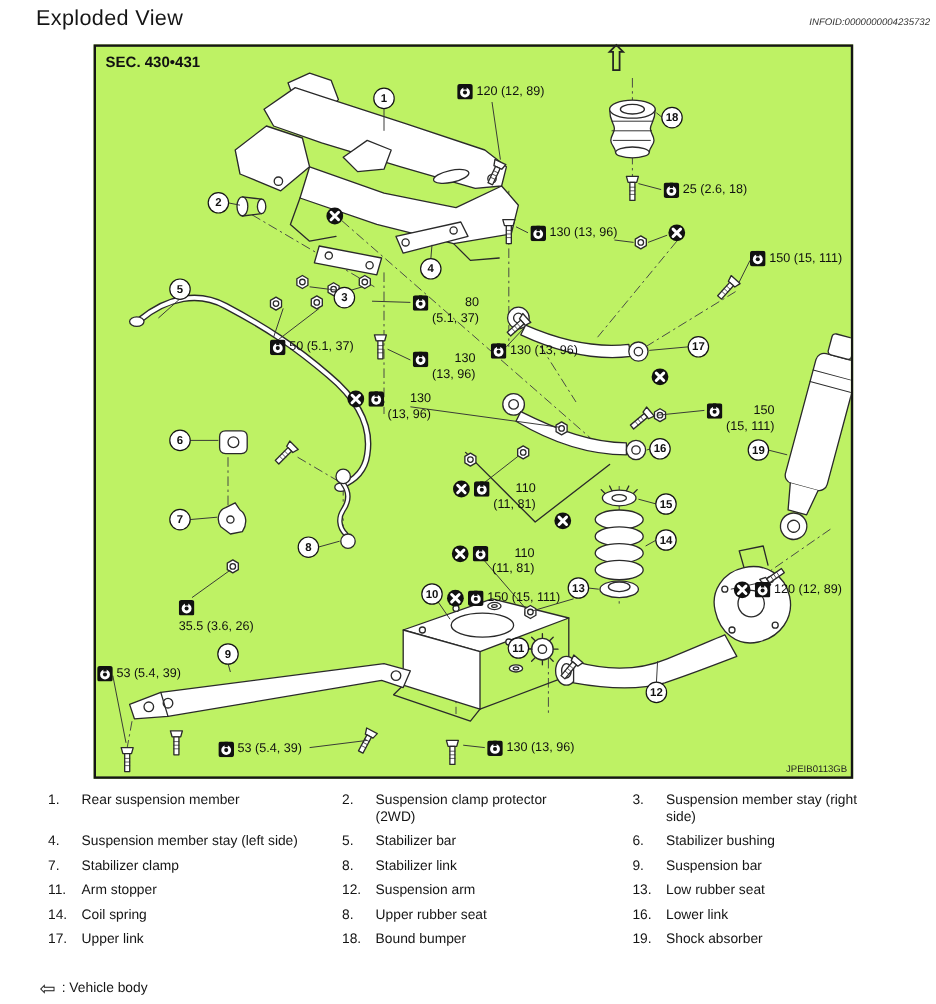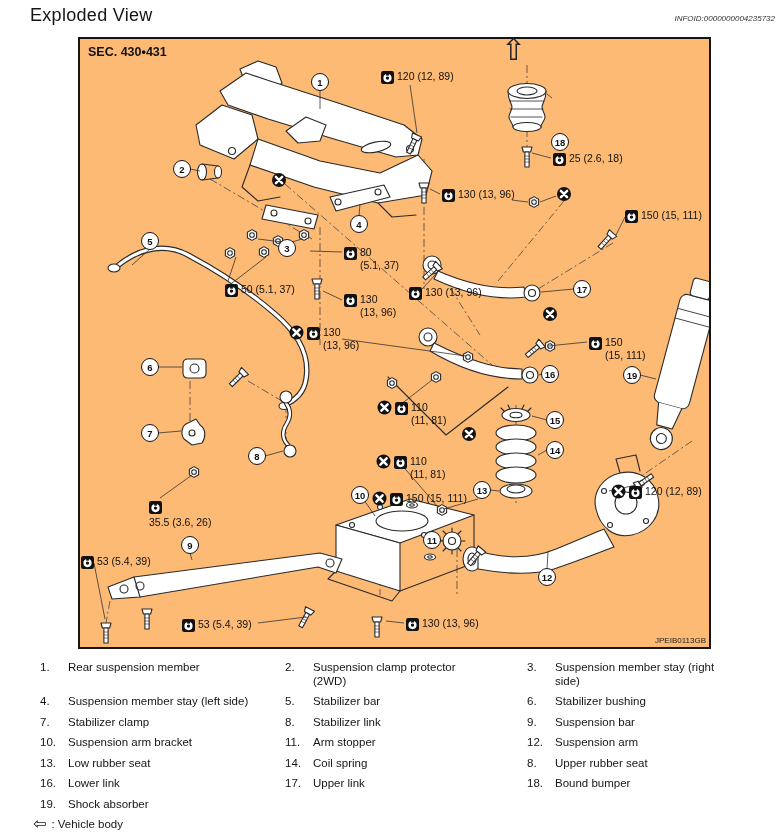--- a/index.html
+++ b/index.html
@@ -2,21 +2,21 @@
 <html><head>
 <meta charset="utf-8">
 <style>
   html,body{margin:0;padding:0;}
   body{
     width:780px;height:837px;position:relative;background:#fff;color:#111;
     font-family:"Liberation Sans", sans-serif;overflow:hidden;
   }
   .page-title{position:absolute;left:30px;top:5px;font-size:18px;letter-spacing:.3px;color:#151515;}
   .infoid{position:absolute;right:5px;top:14px;font-size:8px;font-style:italic;color:#333;}
-  .diagram-box{position:absolute;left:78px;top:37px;width:629px;height:608px;border:2px solid #151515;background:#fdba74;}
+  .diagram-box{position:absolute;left:78px;top:37px;width:629px;height:608px;border:2px solid #151515;background:#bef264;text-align:right;}
   .sec-label{position:absolute;left:8px;top:6px;font-size:12.5px;font-weight:bold;white-space:nowrap;}
   .img-code{position:absolute;right:3px;bottom:2px;font-size:8px;color:#222;}
   .up-arrow{position:absolute;left:421px;top:-6px;font-size:30px;line-height:34px;font-family:"DejaVu Sans",sans-serif;color:#222;}
   .parts-svg{position:absolute;left:0;top:0;}
   .callout{
     position:absolute;width:16px;height:16px;border:1.3px solid #151515;border-radius:50%;
     background:#fff;display:flex;align-items:center;justify-content:center;
     font-size:9.5px;font-weight:bold;transform:translate(-50%,-50%);z-index:3;
   }
   .xsym-float{position:absolute;width:15px;height:15px;transform:translate(-50%,-50%);z-index:3;}
@@ -639,21 +639,21 @@
       </div>
       <div class="callout" style="left: 475px; top: 381px;">
         <span>15</span>
       </div>
       <div class="callout" style="left: 470px; top: 335px;">
         <span>16</span>
       </div>
       <div class="callout" style="left: 502px; top: 250px;">
         <span>17</span>
       </div>
-      <div class="callout" style="left: 480px; top: 59px; margin-top: 44px;">
+      <div class="callout" style="left: 480px; top: 59px;">
         <span>18</span>
       </div>
       <div class="callout" style="left: 552px; top: 336px;">
         <span>19</span>
       </div>
     </div>
   <div id="xsym-layer">
       <div class="xsym-float" style="left: 199px; top: 141px;">
     <svg width="15" height="15" viewBox="0 0 15 15">
       <circle cx="7.5" cy="7.5" r="7" fill="#111"></circle>
@@ -712,24 +712,20 @@
   </div>
     <div class="lg-item">
     <span class="lg-num">8.</span>
     <span class="lg-label">Stabilizer link</span>
   </div>
     <div class="lg-item">
     <span class="lg-num">9.</span>
     <span class="lg-label">Suspension bar</span>
   </div>
     <div class="lg-item">
-    <span class="lg-num">10.</span>
-    <span class="lg-label">Suspension arm bracket</span>
-  </div>
-    <div class="lg-item">
     <span class="lg-num">11.</span>
     <span class="lg-label">Arm stopper</span>
   </div>
     <div class="lg-item">
     <span class="lg-num">12.</span>
     <span class="lg-label">Suspension arm</span>
   </div>
     <div class="lg-item">
     <span class="lg-num">13.</span>
     <span class="lg-label">Low rubber seat</span>

